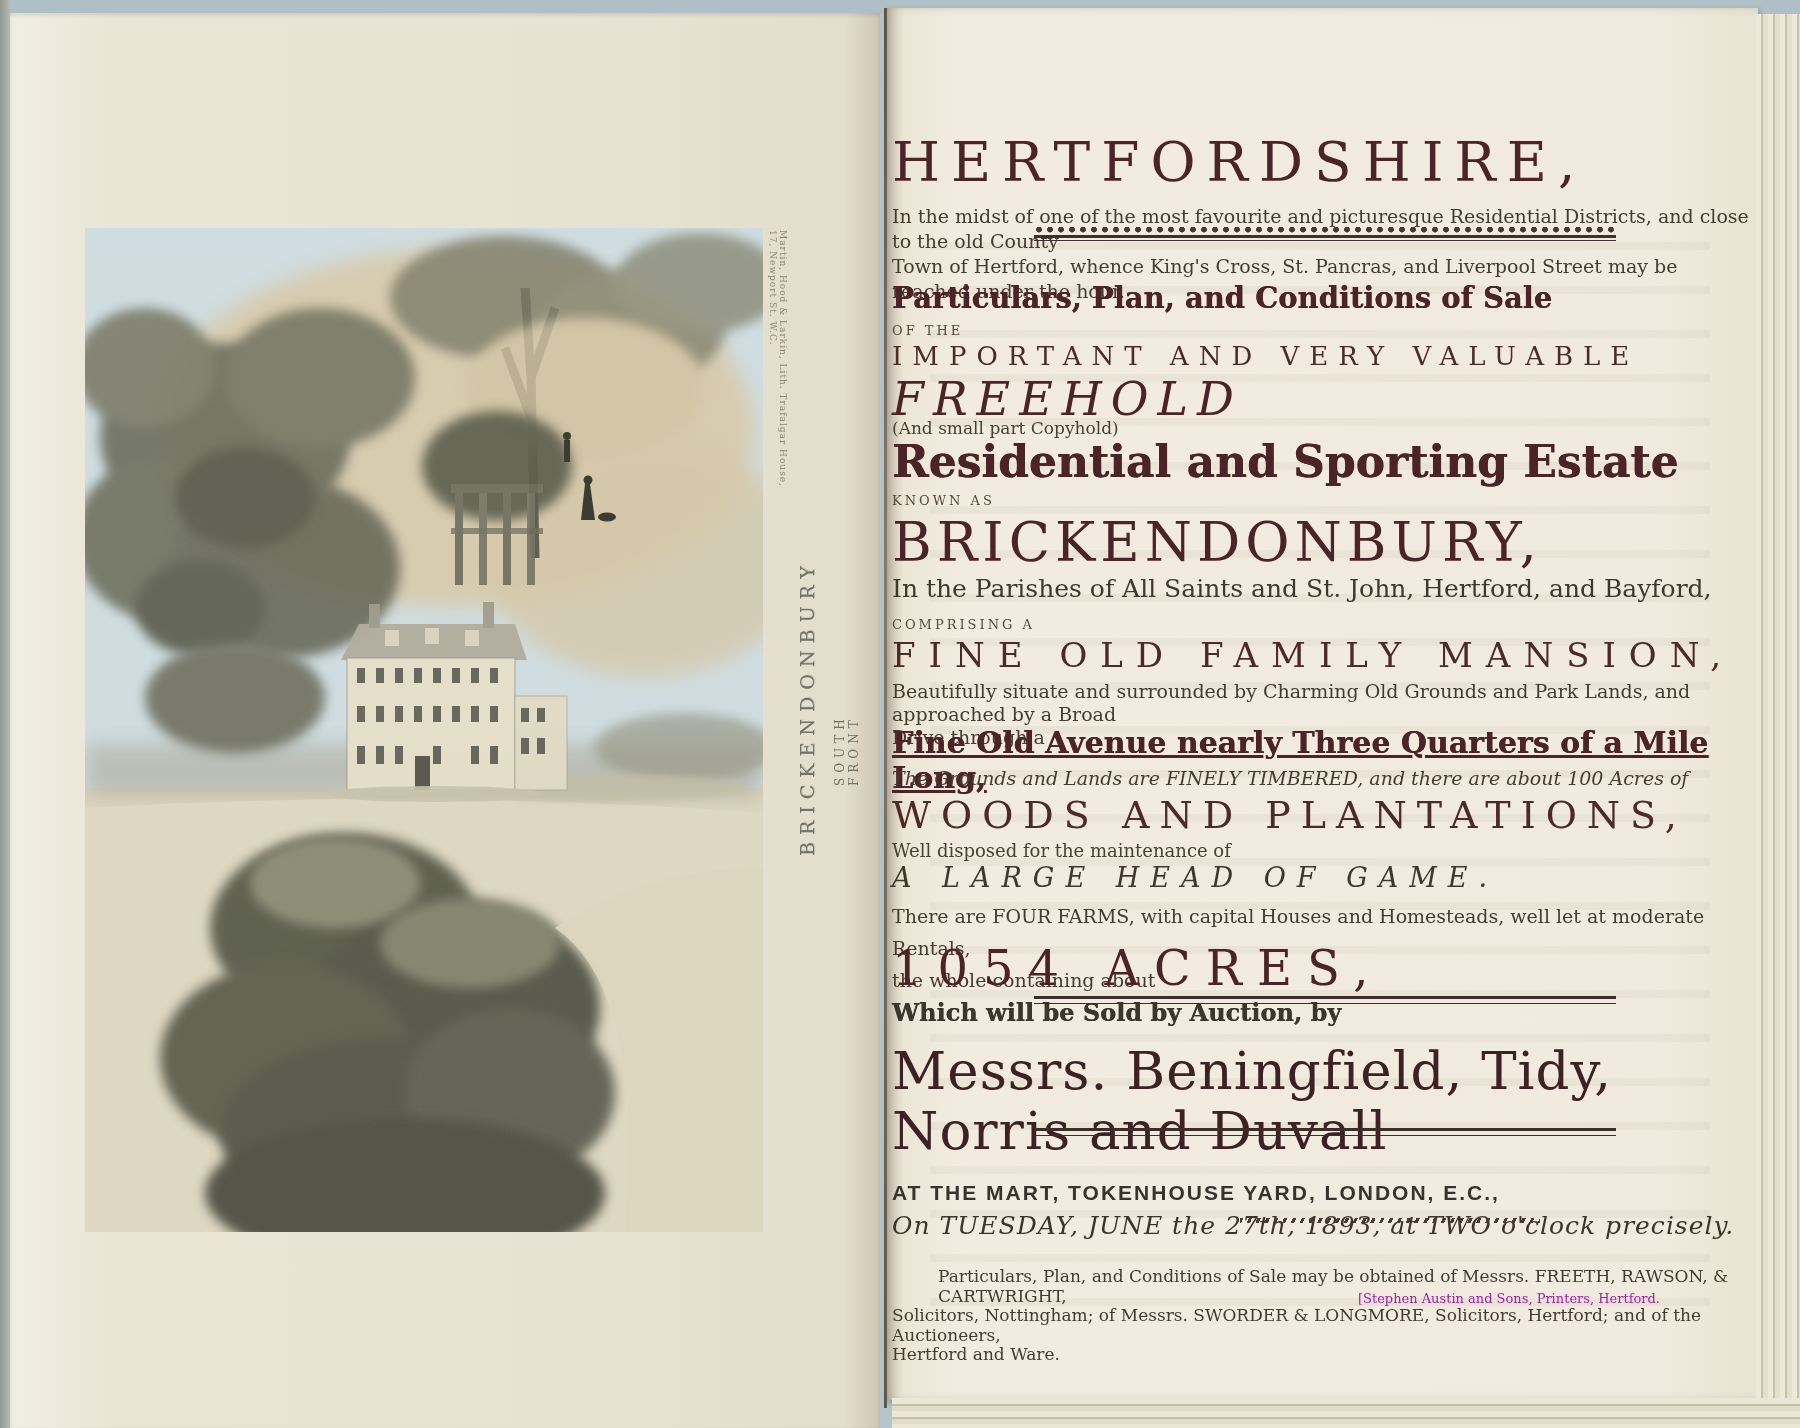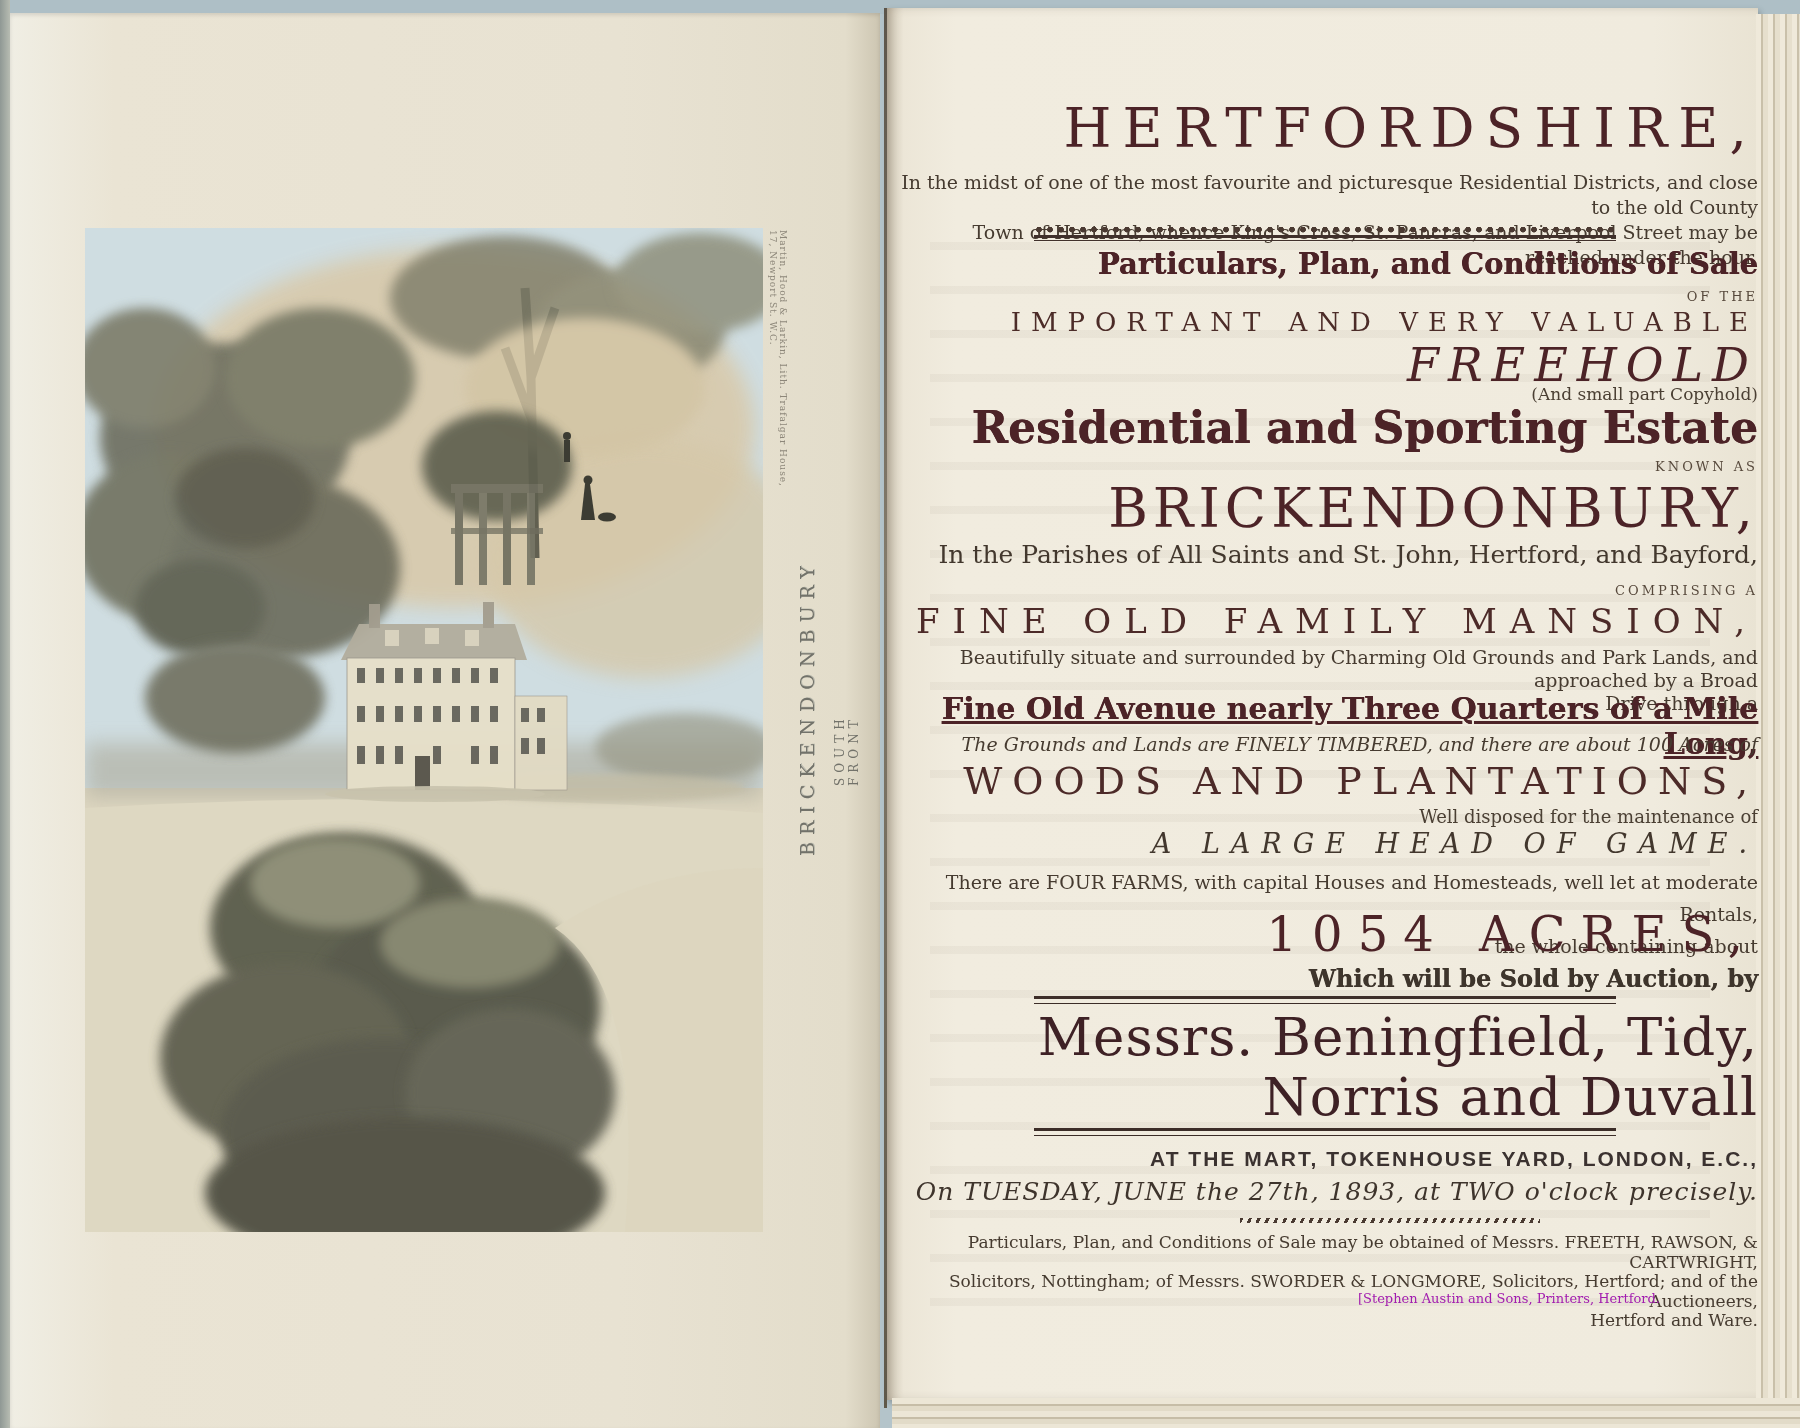--- a/index.html
+++ b/index.html
@@ -30,21 +30,21 @@
       writing-mode:vertical-rl;font-family:"DejaVu Serif",serif;font-size:9px;color:#8d877a;letter-spacing:1px;}
   .caption-title{position:absolute;left:796px;top:588px;height:268px;
       writing-mode:vertical-rl;transform:rotate(180deg);
       font-size:19px;letter-spacing:7px;color:#72726a;text-shadow:.6px .6px 0 #b9b9ad;
       font-family:"DejaVu Serif",serif;}
   .caption-sub{position:absolute;left:833px;top:656px;height:130px;
       writing-mode:vertical-rl;transform:rotate(180deg);
       font-size:12px;letter-spacing:5px;color:#72726a;font-family:"DejaVu Serif",serif;}
 
   
-  .rp{position:absolute;left:892px;width:866px;text-align:right;color:#3e352c;}
+  .rp{position:absolute;left:892px;width:866px;text-align:left;color:#3e352c;margin-top:34px;}
   .maroon{color:#4c2327;}
   .county-title{top:96px;font-size:55px;letter-spacing:11px;font-weight:400;}
   .intro{top:170px;font-size:19px;line-height:25px;color:#463b30;}
   .deco-rule{top:227px;left:1034px;width:582px;position:absolute;}
   .deco-chain{height:7px;background:radial-gradient(circle at 5px 2.6px,#4a3931 2.6px,rgba(0,0,0,0) 3.2px);
       background-size:11px 7px;background-repeat:repeat-x;}
   .deco-thick{border-top:3px solid #40302b;margin-top:1px;}
   .deco-thin{border-top:1px solid #40302b;margin-top:2px;}
   .blackletter{font-weight:700;text-shadow:.4px 0 0 currentColor;}
   .sale-heading{top:247px;font-size:29px;}

